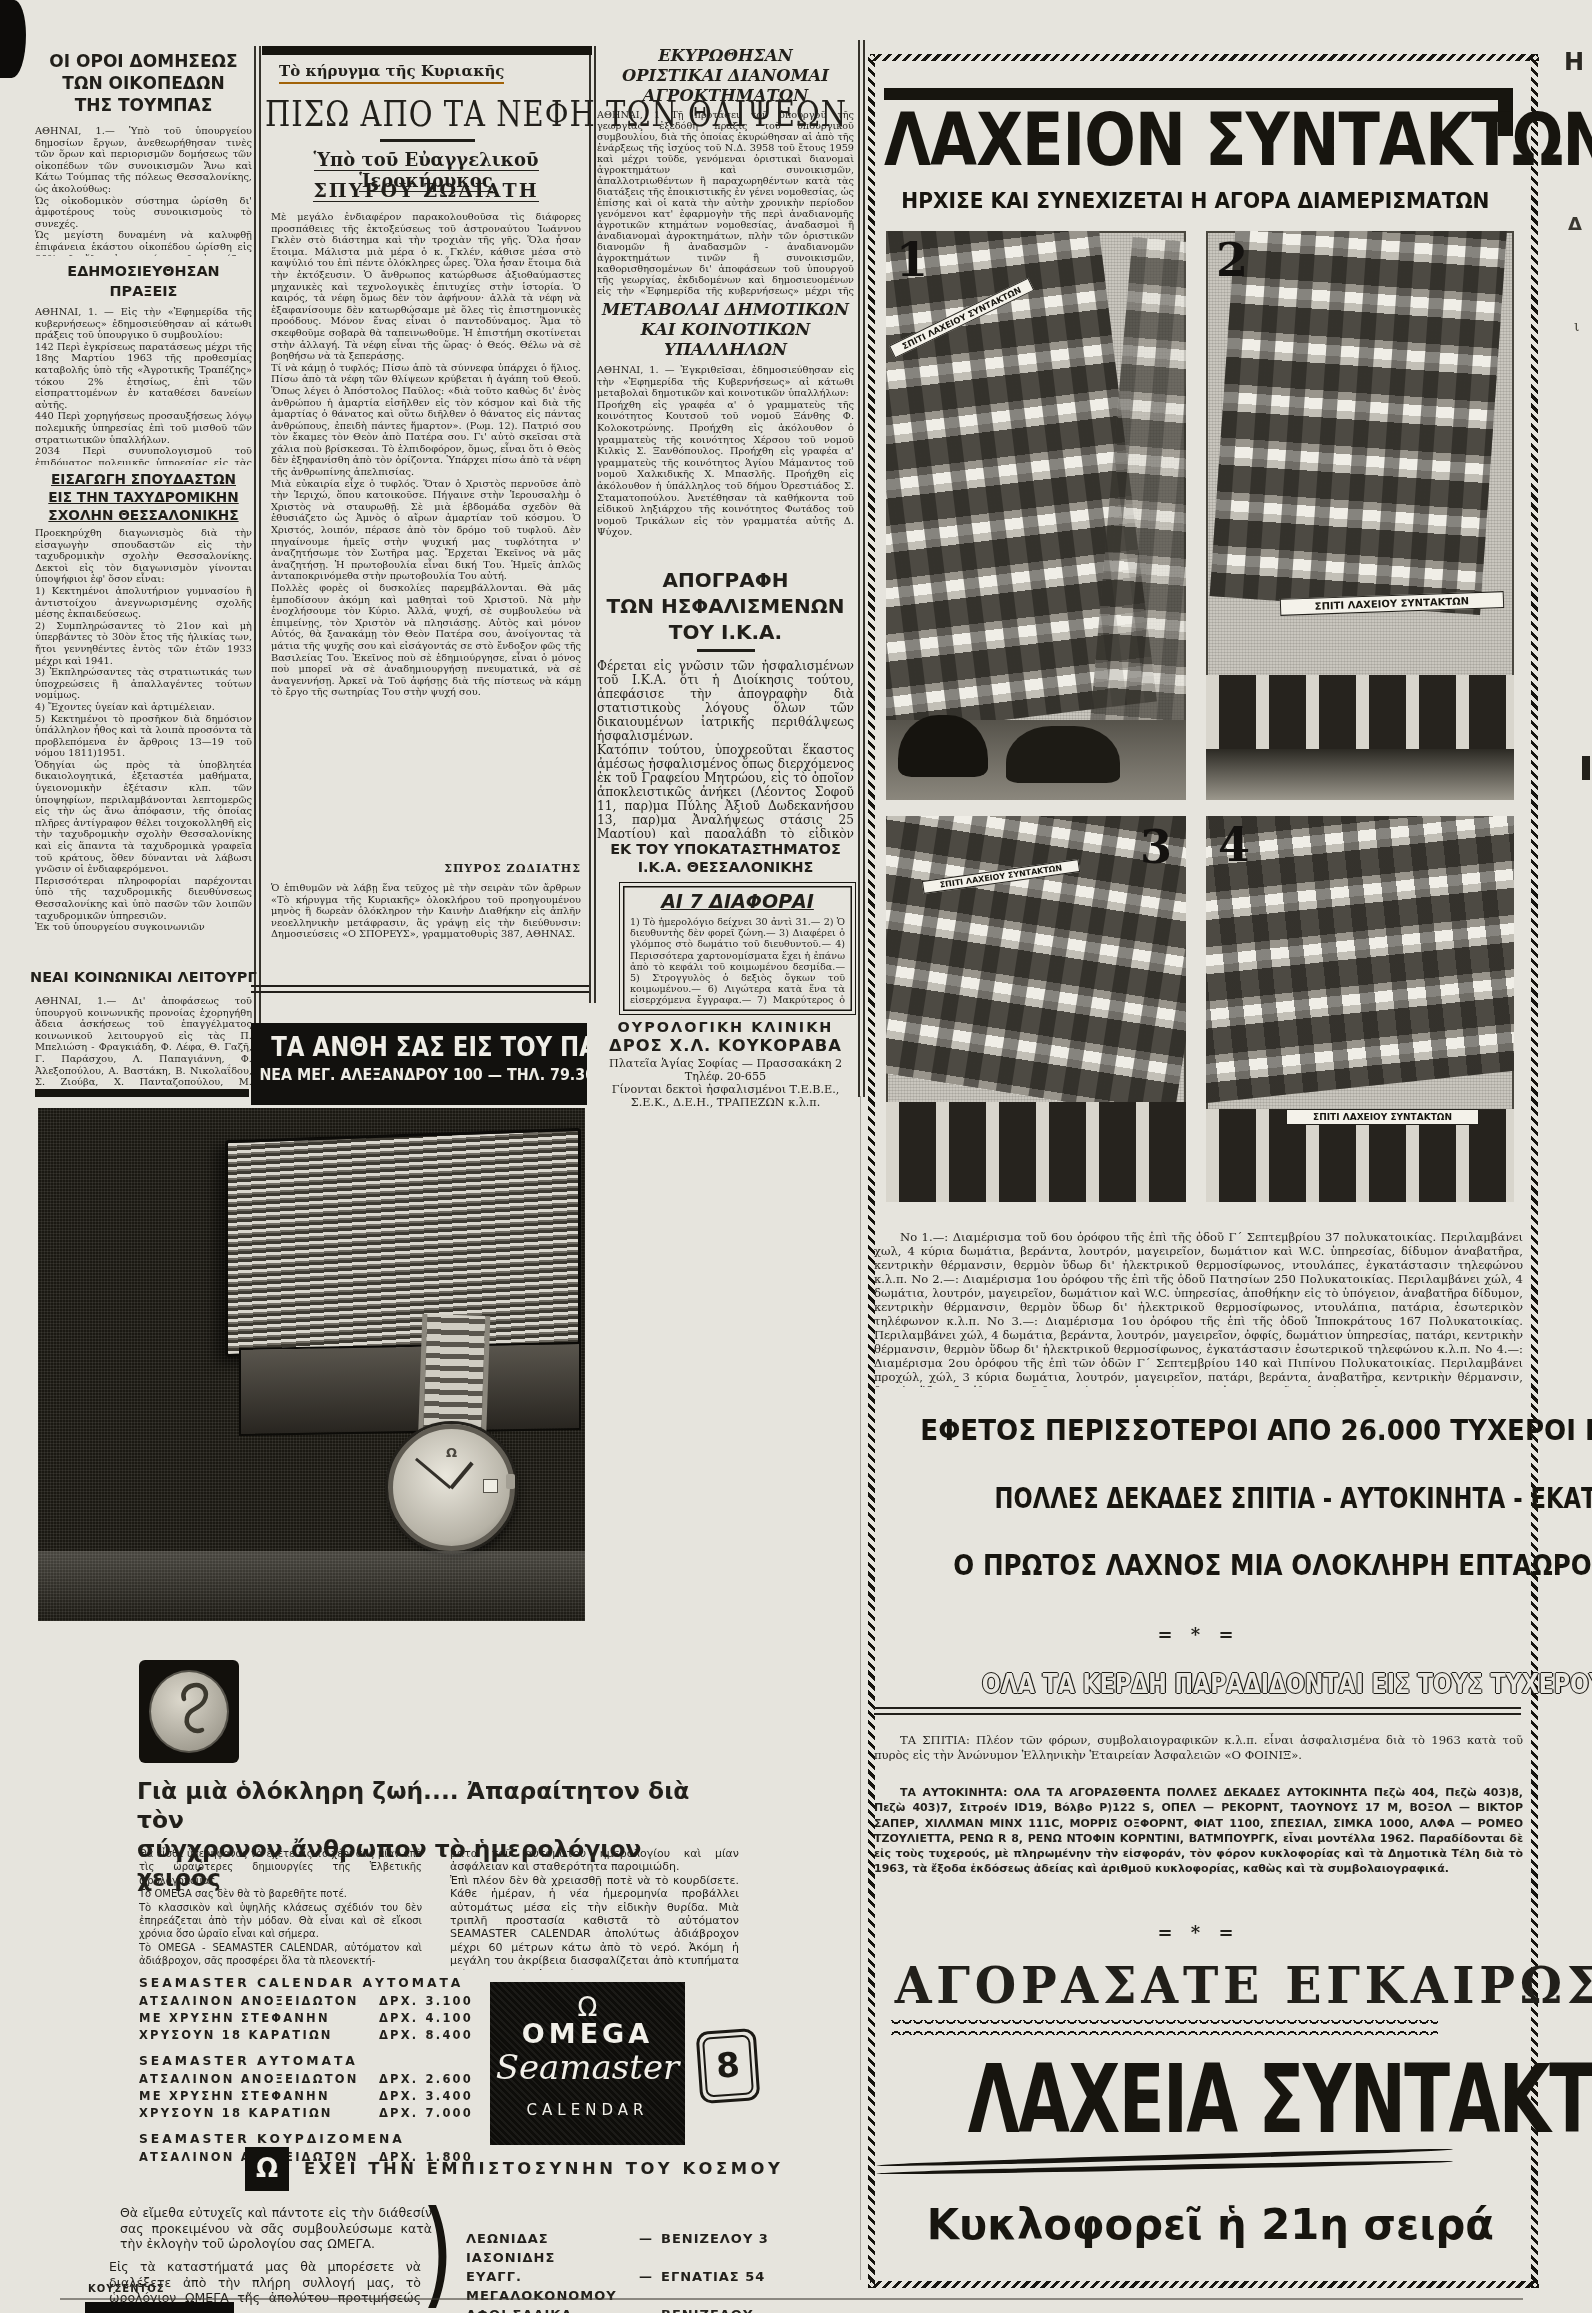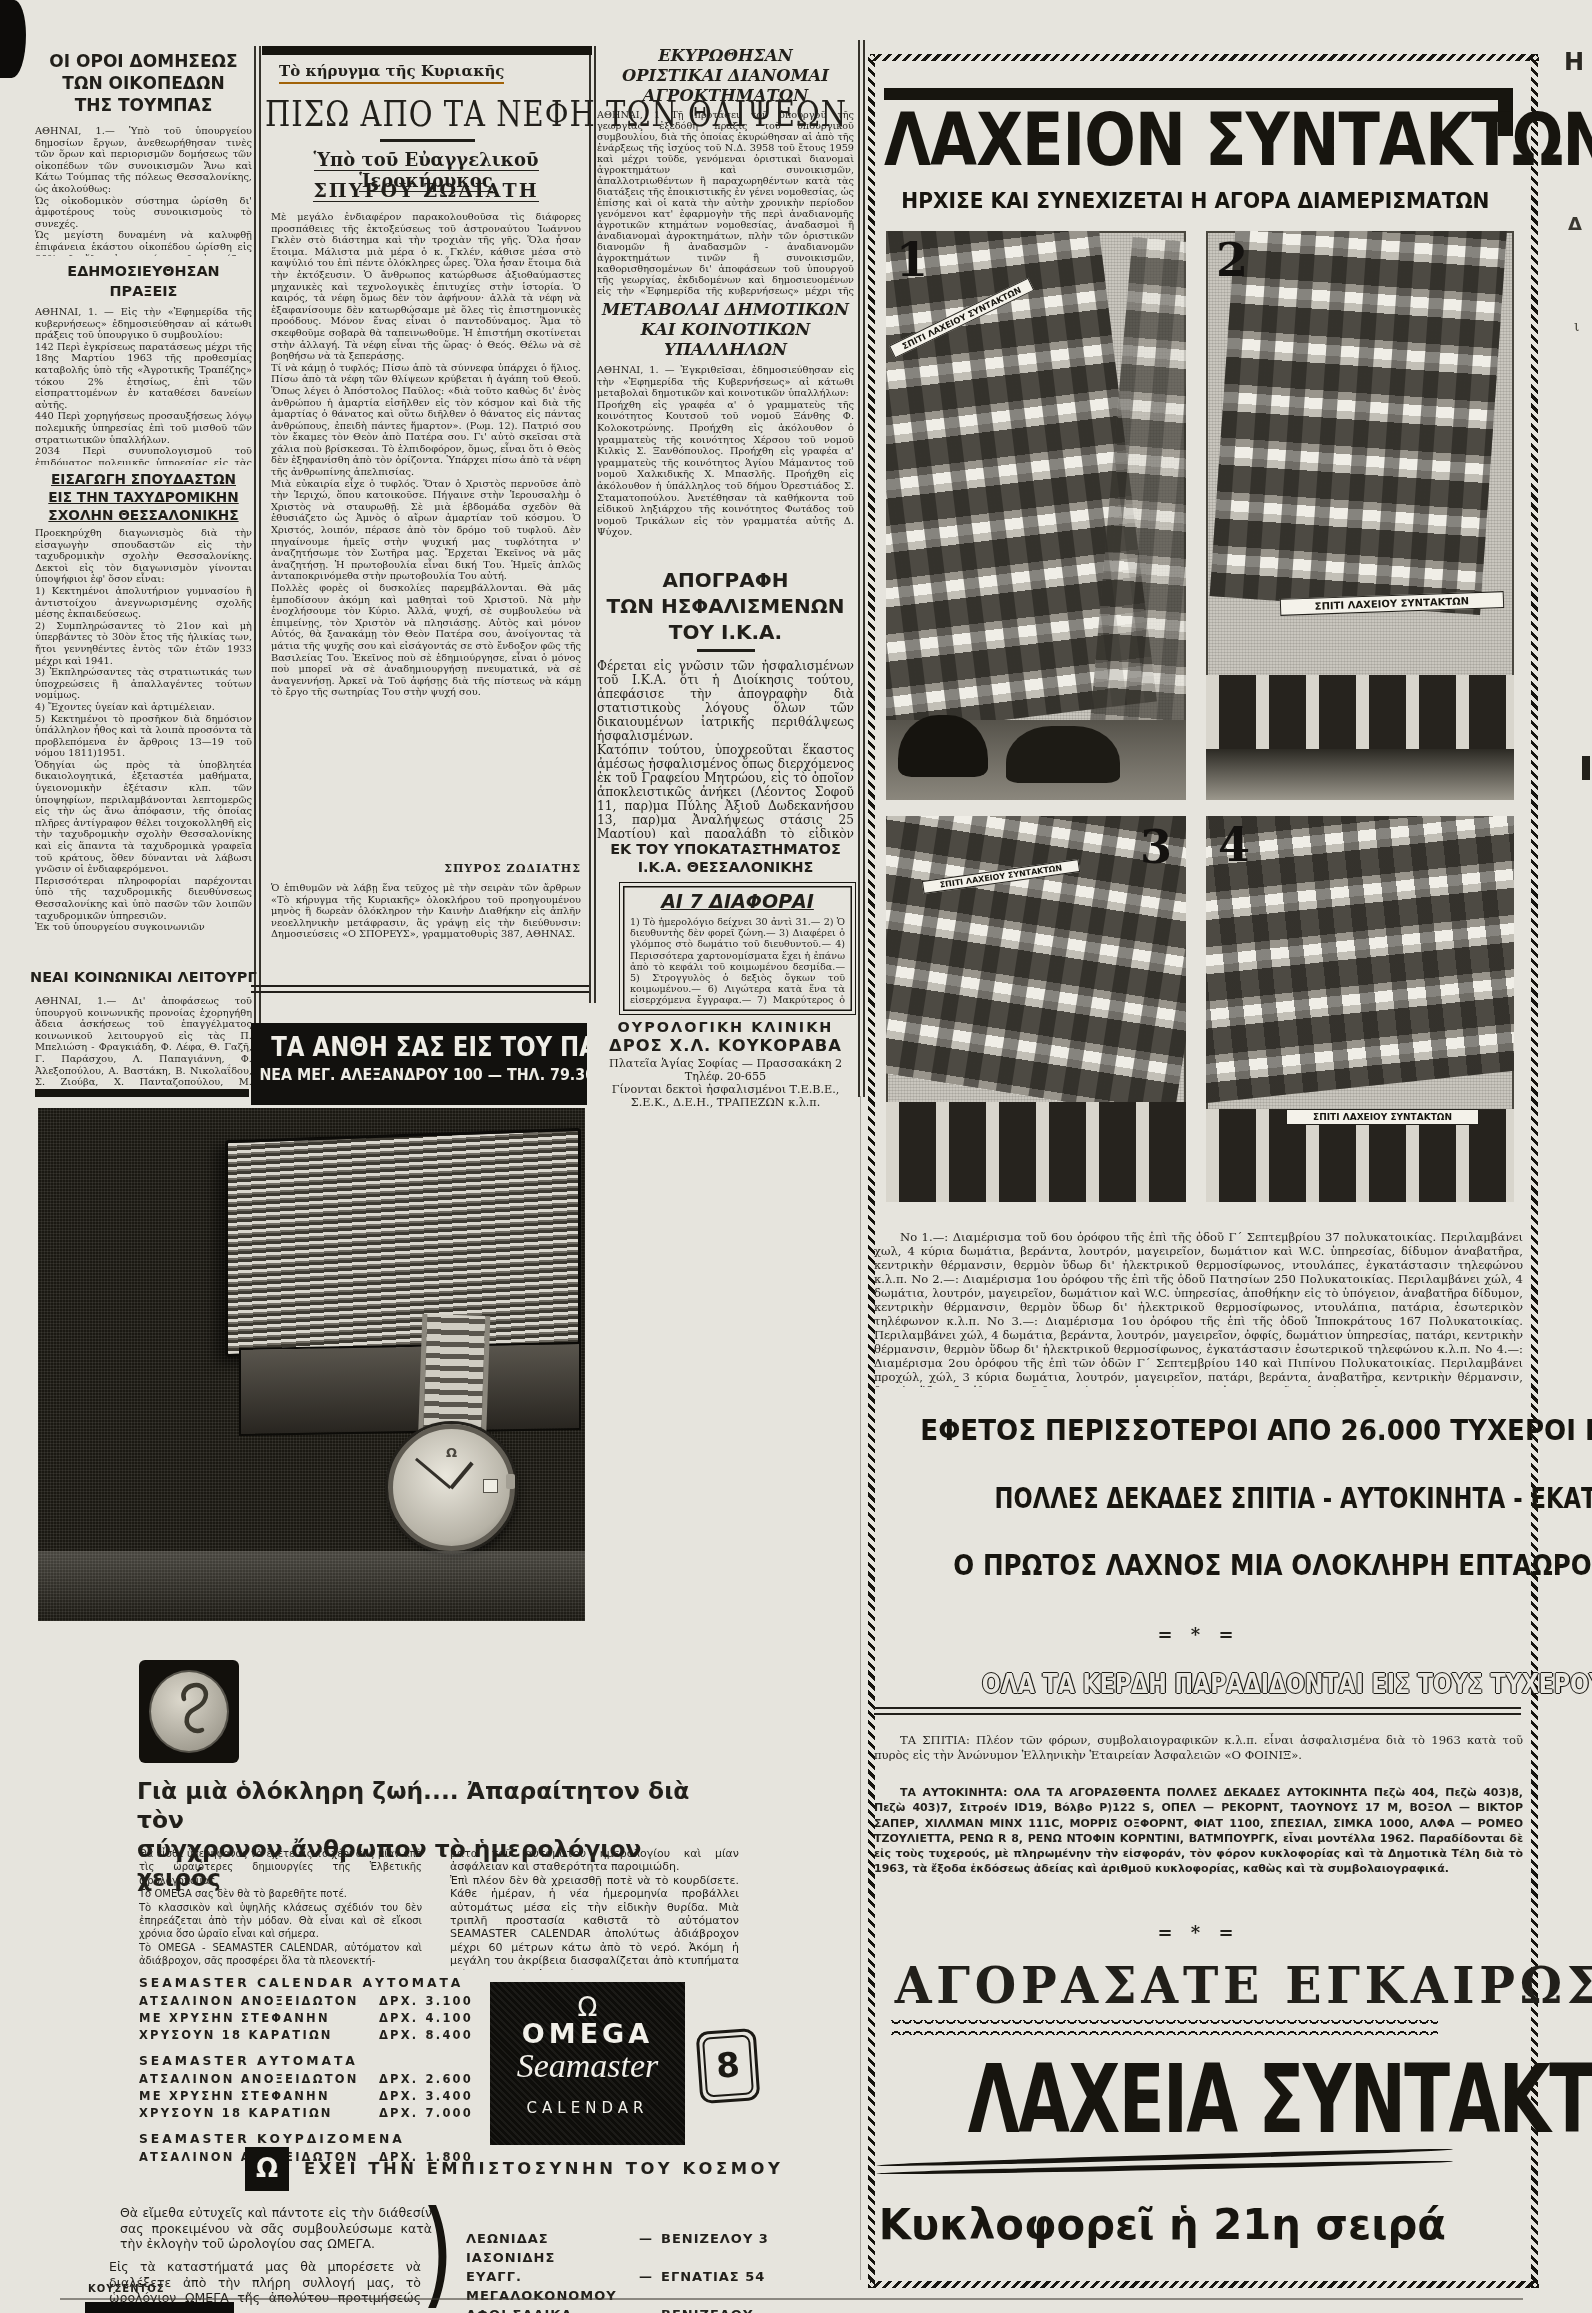--- a/index.html
+++ b/index.html
@@ -218,21 +218,21 @@
   <div class="abs c" style="left:876px;top:1956px;width:577px;">
     <span class="ser b nw" style="display:inline-block;font-size:50px;letter-spacing:5px;transform:scaleX(.95);transform-origin:center;">ΑΓΟΡΑΣΑΤΕ ΕΓΚΑΙΡΩΣ</span></div>
   <div class="abs wavy" style="left:891px;top:2020px;width:547px;"></div>
   <div class="abs wavy" style="left:891px;top:2028px;width:547px;transform:scaleY(-1);"></div>
 
   <div class="abs c" style="left:864px;top:2044px;width:597px;">
     <span class="hhead nw" style="display:inline-block;font-size:86px;letter-spacing:-2px;transform:scale(.78,1.1);transform-origin:center top;">ΛΑΧΕΙΑ ΣΥΝΤΑΚΤΩΝ</span></div>
   <div class="abs swoosh" style="left:876px;top:2155px;width:577px;transform:rotate(-1.6deg);"></div>
   <div class="abs swoosh" style="left:876px;top:2165px;width:577px;transform:rotate(-1.2deg);"></div>
 
-  <div class="abs c" style="left:864px;top:2199px;width:597px;">
+  <div class="abs c" style="left:912px;top:2199px;width:597px;">
     <span class="hhead nw" style="display:inline-block;font-size:43px;transform:scaleX(.97);transform-origin:center;">Κυκλοφορεῖ ἡ 21η σειρά</span></div>
 
   <div class="abs clip" style="left:38px;top:1108px;width:547px;height:513px;background:#1a1812;
               background-image:repeating-linear-gradient(0deg,rgba(236,233,225,.08) 0 1px,transparent 1px 3px),
                                repeating-linear-gradient(90deg,rgba(236,233,225,.07) 0 1px,transparent 1px 3px);">
     <div style="position:absolute;left:187px;top:26px;width:350px;height:211px;
          background:repeating-linear-gradient(178deg,#d9d6cd 0 3px,#6f6b62 3px 5px,#3d3a32 5px 8px);
          border:3px solid #0c0b08;border-radius:4px;transform:skewY(-2deg);box-shadow:-8px 6px 14px rgba(0,0,0,.55);"></div>
     <div style="position:absolute;left:201px;top:237px;width:338px;height:84px;
          background:linear-gradient(180deg,#59554d,#282520);transform:skewY(-1deg);border:2px solid #0c0b08;"></div>
@@ -308,21 +308,21 @@
         <span class="lab">ΑΤΣΑΛΙΝΟΝ ΑΝΟΞΕΙΔΩΤΟΝ</span>
         <span class="cur">ΔΡΧ.</span>
         <span class="val">1.800</span>
       </div>
   </div>
 
   <div class="abs c clip" style="left:490px;top:1982px;width:195px;height:163px;background:#0e0d0a;color:#f2f0e9;
               background-image:repeating-linear-gradient(45deg,rgba(240,238,230,.06) 0 2px,transparent 2px 5px);">
     <div class="san" style="margin-top:10px;font-size:26px;">Ω</div>
     <div class="san b" style="font-size:27px;letter-spacing:4px;margin-top:-4px;">OMEGA</div>
-    <div class="ser i" style="font-size:34px;margin-top:-2px;font-family:Liberation Serif, serif;">Seamaster</div>
+    <div class="ser i" style="font-size:34px;margin-top:-2px;">Seamaster</div>
     <div class="san" style="font-size:15px;letter-spacing:5px;margin-top:14px;">CALENDAR</div>
   </div>
 
   <div class="abs" style="left:698px;top:2030px;width:54px;height:66px;border:3.5px solid #1b1914;border-radius:12px;transform:rotate(-4deg);">
     <div style="position:absolute;inset:3px;border:2px solid #1b1914;border-radius:8px;"></div>
     <div class="c san b" style="margin-top:12px;font-size:34px;color:#1b1914;">8</div>
   </div>
 
   <div class="abs c" style="left:245px;top:2147px;width:44px;height:44px;background:#12110d;color:#f2f0e9;">
     <div class="san b" style="margin-top:6px;font-size:26px;">Ω</div>

